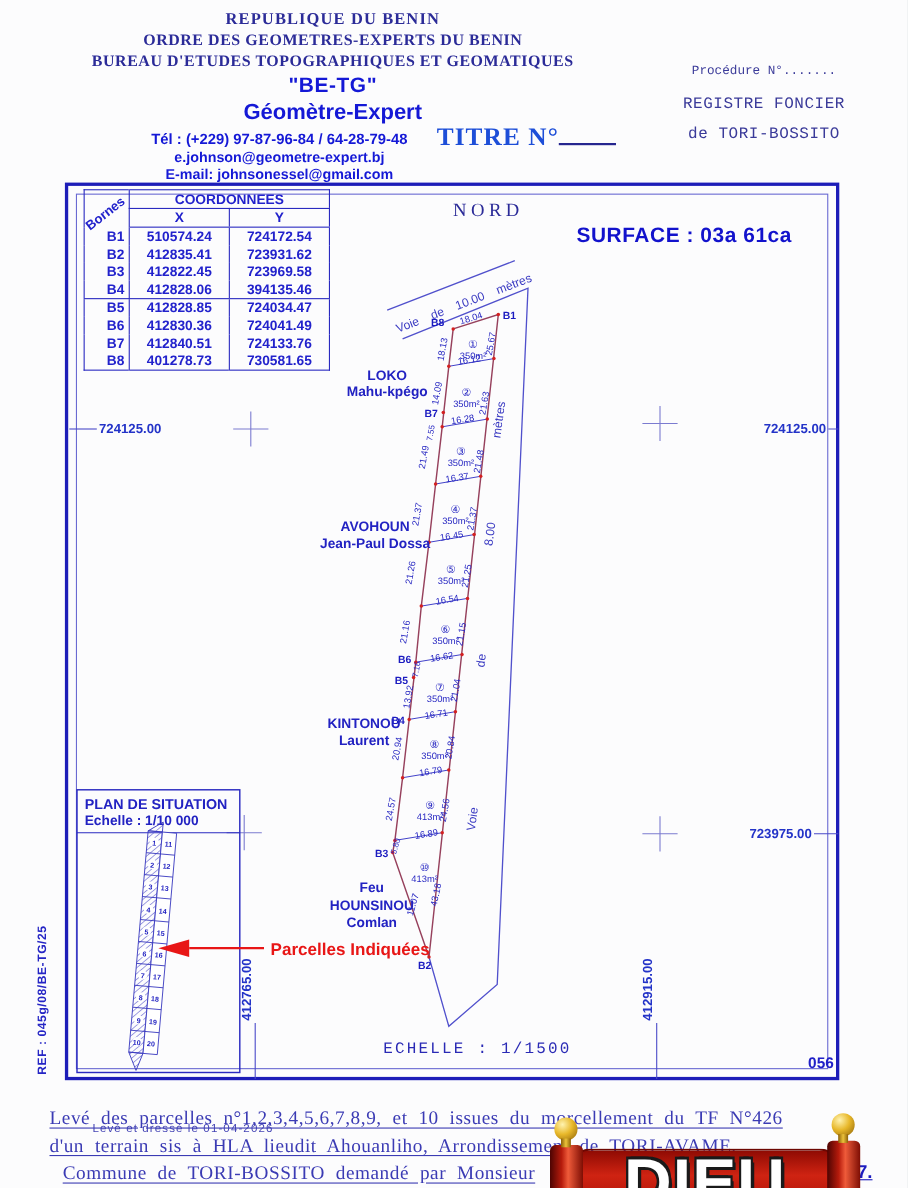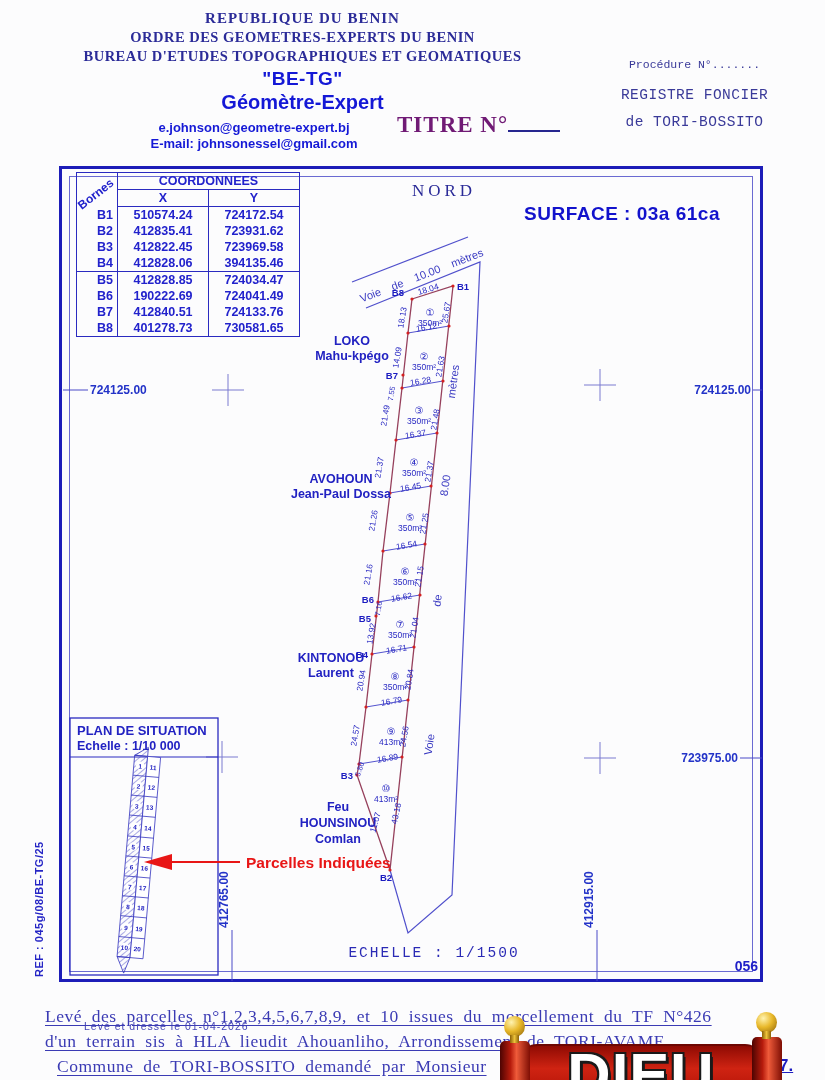--- a/index.html
+++ b/index.html
@@ -10,21 +10,21 @@
   .hdr-a{left:20px;top:10px;width:565px;}
   .hdr-a .l1{font-family:"Liberation Serif",serif;font-weight:bold;font-size:15px;letter-spacing:1px;}
   .hdr-a .l2,.hdr-a .l3{font-family:"Liberation Serif",serif;font-weight:bold;font-size:14.5px;letter-spacing:.5px;margin-top:2px;}
   .brand{color:#1418d6;font-weight:800;}
   .hdr-a .firm{font-size:19px;margin-top:3px;letter-spacing:.5px;}
   .hdr-a .role{font-size:20px;margin-top:1px;}
   .hdr-c{left:23px;top:119px;width:462px;color:#1418d6;font-weight:800;}
   .hdr-c .tel{font-size:13.5px;}
   .hdr-c .em{font-size:13px;margin-top:1px;}
   .titre{position:absolute;left:397px;top:112px;font-family:"Liberation Serif",serif;
-         font-weight:bold;font-size:23px;color:#701a75;letter-spacing:1px;}
+         font-weight:bold;font-size:23px;color:#1d4ed8;letter-spacing:1px;}
   .titre .blank{display:inline-block;width:52px;height:18px;border-bottom:2.5px solid #26268f;}
   .hdr-r{position:absolute;left:612px;top:58px;width:165px;text-align:center;color:#3a3a99;
          font-family:"Liberation Mono",monospace;}
   .hdr-r .proc{font-size:11.5px;}
   .hdr-r .reg1{font-size:14.5px;margin-top:16px;letter-spacing:.5px;}
   .hdr-r .reg2{font-size:14.5px;margin-top:11px;letter-spacing:.5px;}
   
   .frame-outer{position:absolute;left:59px;top:166px;width:698px;height:810px;border:3.5px solid #1d1db8;}
   .frame-inner{position:absolute;left:69px;top:176px;width:682px;height:794px;border:1px solid #6a6ad2;}
   .plan-svg{position:absolute;left:60px;top:167px;width:703px;height:815px;}
@@ -91,20 +91,21 @@
 <div class="page">
 
   <div class="hdr-block hdr-a">
     <div class="l1">REPUBLIQUE DU BENIN</div>
     <div class="l2">ORDRE DES GEOMETRES-EXPERTS DU BENIN</div>
     <div class="l3">BUREAU D'ETUDES TOPOGRAPHIQUES ET GEOMATIQUES</div>
     <div class="firm brand">"BE-TG"</div>
     <div class="role brand">Géomètre-Expert</div>
   </div>
   <div class="hdr-block hdr-c">
+    <div class="tel">Tél : (+229) 97-87-96-84 / 64-28-79-48</div>
     <div class="em">e.johnson@geometre-expert.bj</div>
     <div class="em">E-mail: johnsonessel@gmail.com</div>
   </div>
   <div class="titre"><span>TITRE N°</span><span class="blank"></span></div>
   <div class="hdr-r">
     <div class="proc">Procédure N°.......</div>
     <div class="reg1">REGISTRE FONCIER</div>
     <div class="reg2">de TORI-BOSSITO</div>
   </div>
 
@@ -371,21 +372,21 @@
           <td>412828.06</td>
           <td class="ycell">394135.46</td>
         </tr>
     <tr>
           <td class="bcol">B5</td>
           <td>412828.85</td>
           <td class="ycell">724034.47</td>
         </tr>
     <tr>
           <td class="bcol">B6</td>
-          <td>190222.69</td>
+          <td>412830.36</td>
           <td class="ycell">724041.49</td>
         </tr>
     <tr>
           <td class="bcol">B7</td>
           <td>412840.51</td>
           <td class="ycell">724133.76</td>
         </tr>
     <tr>
           <td class="bcol">B8</td>
           <td>401278.73</td>

